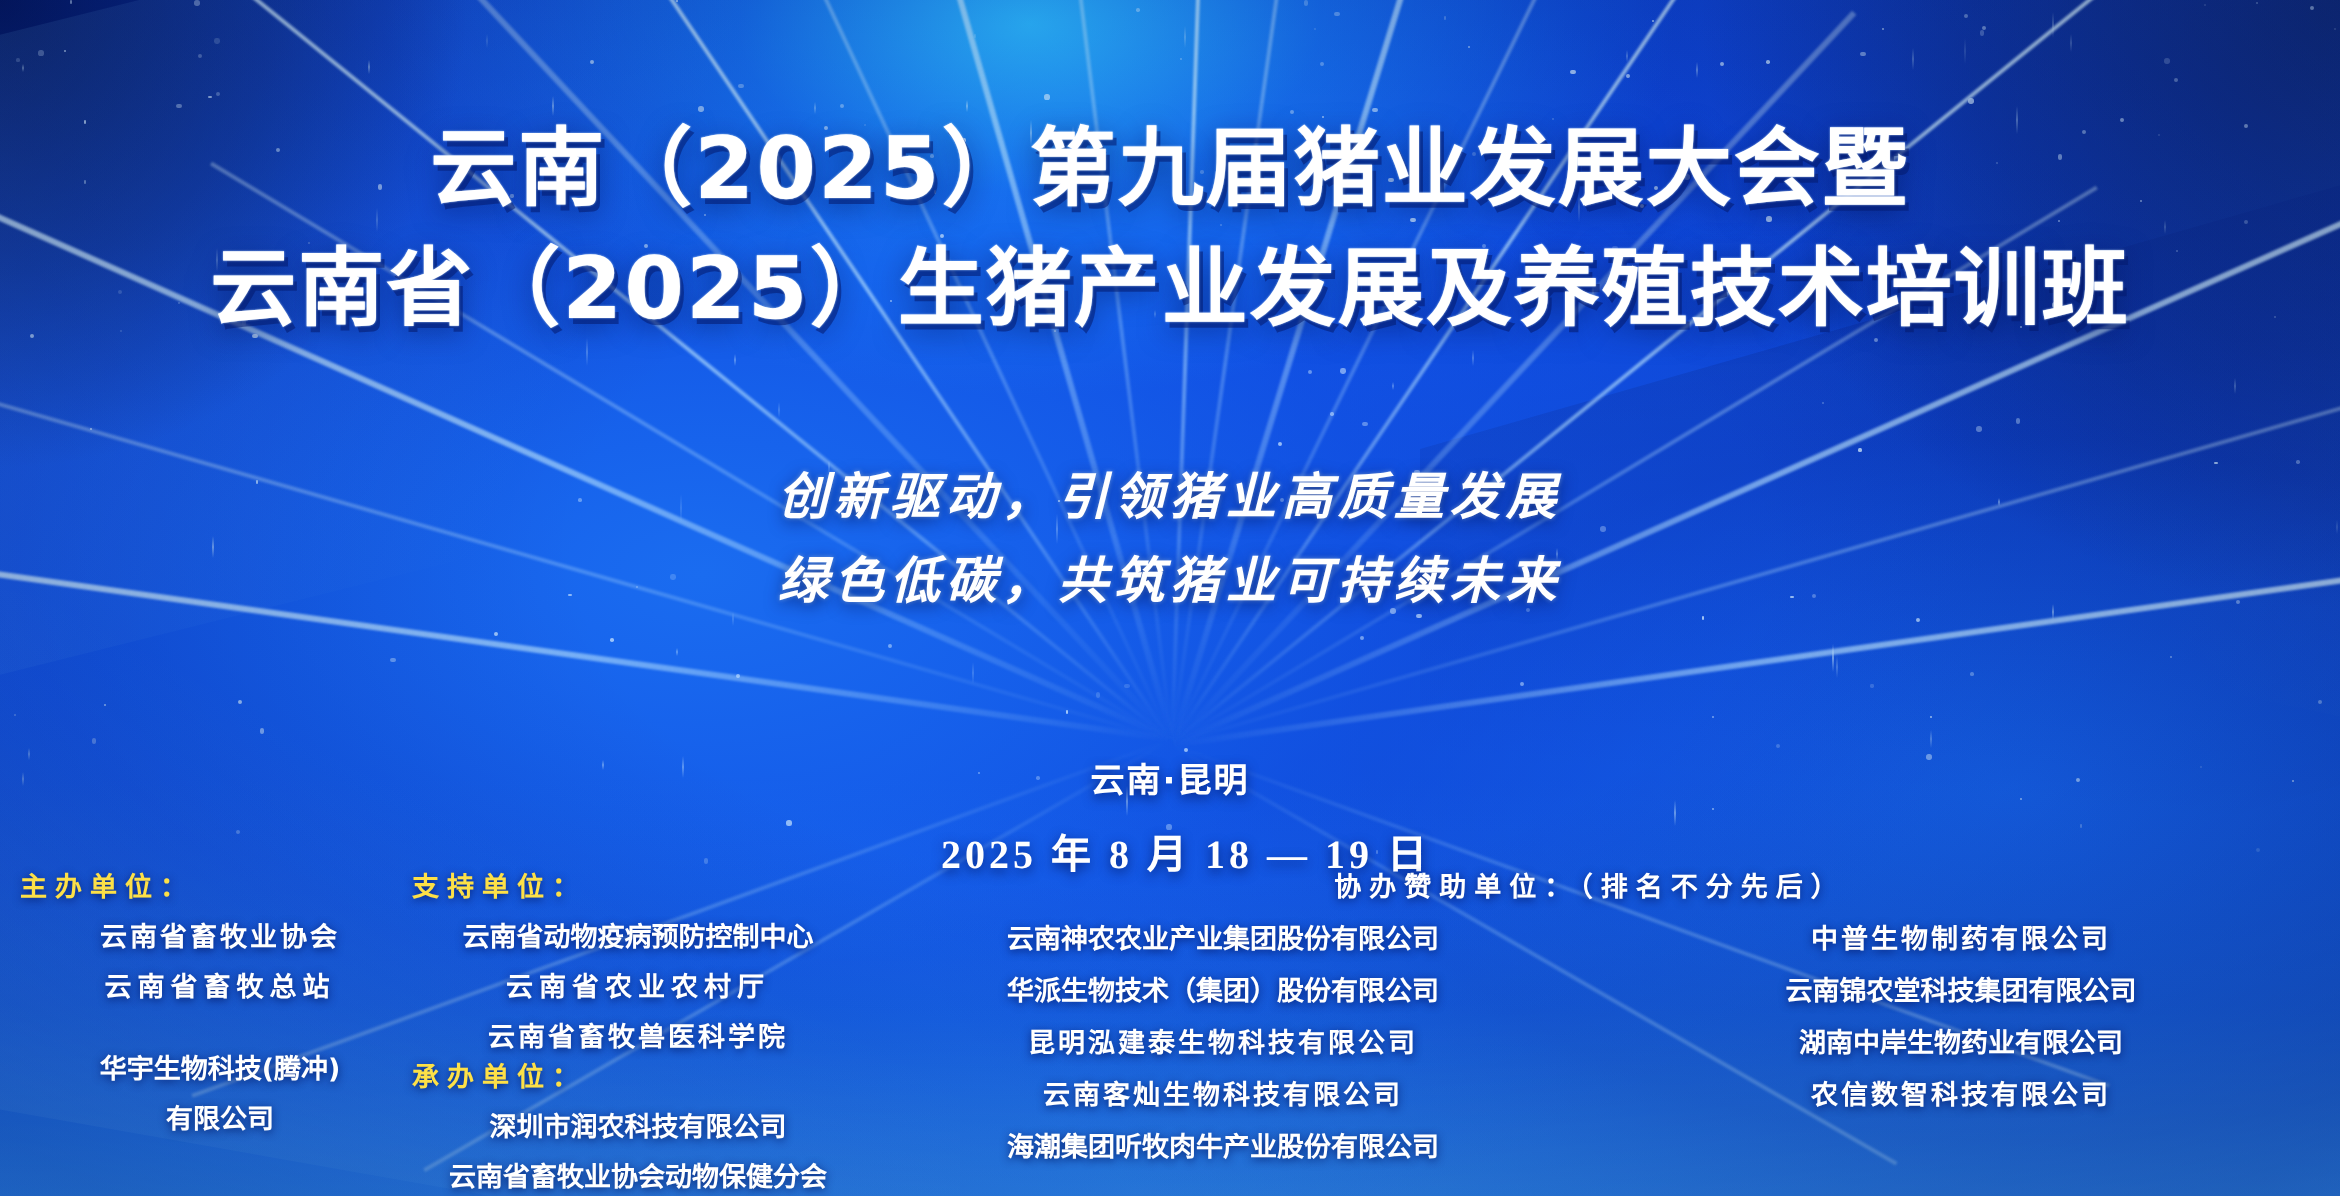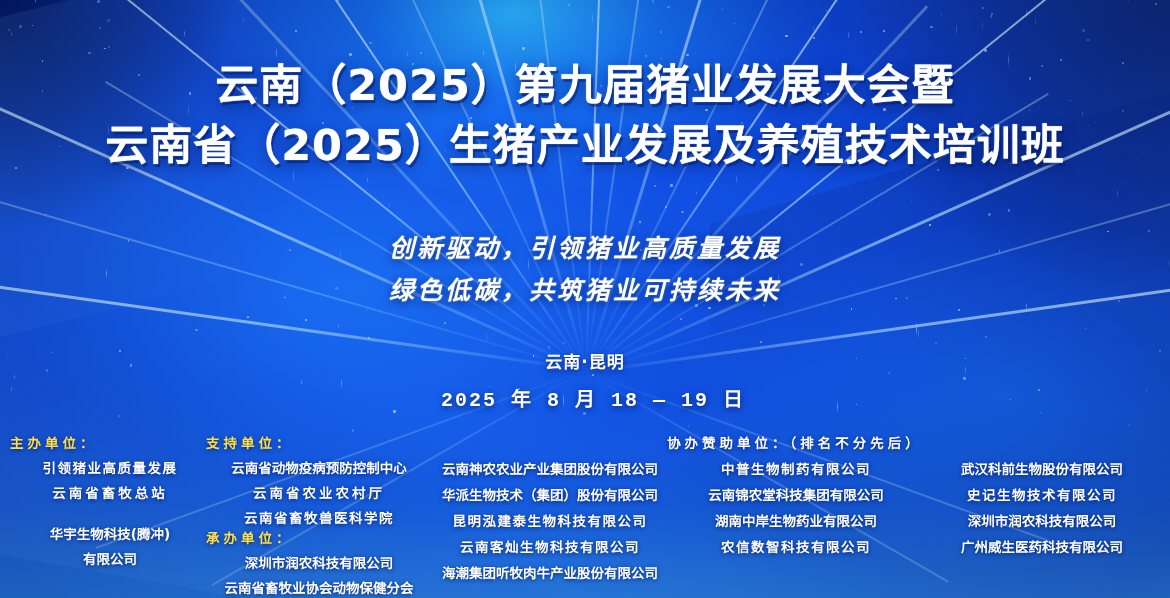--- a/index.html
+++ b/index.html
@@ -111,23 +111,24 @@
   }
 
   .meta-block{
     position:absolute;left:0;right:0;top:348px;
     text-align:center;
   }
   .meta-place{
     font-weight:bold;font-size:17px;letter-spacing:1px;color:#ffffff;
     text-shadow:0 2px 6px rgba(3,24,100,0.8);
     margin-bottom:10px;
+    margin-top:28px;
   }
   .meta-date{
-    font-family:Liberation Mono, monospace;
+    font-family:Liberation Serif, serif;
     font-weight:bold;font-size:20px;letter-spacing:2px;color:#ffffff;
     text-shadow:0 2px 6px rgba(3,24,100,0.8);
     margin-left:16px;
   }
 
   
   .credits{
     position:absolute;left:0;right:0;bottom:0;top:432px;
   }
   .col{position:absolute;top:0;}
@@ -491,21 +492,21 @@
 
     <div class="meta-block">
       <div class="meta-place">云南·昆明</div>
       <div class="meta-date">2025 年 8 月 18 — 19 日</div>
     </div>
 
     <div class="credits">
 
       <div class="col" id="col-host">
         <div class="col-head">主办单位：</div>
-        <div class="col-item sp2">引领猪业高质量发展</div>
+        <div class="col-item sp2">云南省畜牧业协会</div>
         <div class="col-item sp">云南省畜牧总站</div>
         <div class="gap"></div>
         <div class="col-item">华宇生物科技(腾冲)</div>
         <div class="col-item">有限公司</div>
       </div>
 
       <div class="col" id="col-support">
         <div class="col-head">支持单位：</div>
         <div class="col-item">云南省动物疫病预防控制中心</div>
         <div class="col-item sp">云南省农业农村厅</div>
@@ -526,23 +527,17 @@
           <div class="col-item sp2">昆明泓建泰生物科技有限公司</div>
           <div class="col-item sp2">云南客灿生物科技有限公司</div>
           <div class="col-item">海潮集团听牧肉牛产业股份有限公司</div>
         </div>
         <div class="scol">
           <div class="col-item sp2">中普生物制药有限公司</div>
           <div class="col-item">云南锦农堂科技集团有限公司</div>
           <div class="col-item">湖南中岸生物药业有限公司</div>
           <div class="col-item sp2">农信数智科技有限公司</div>
         </div>
-        <div class="scol">
-          <div class="col-item">武汉科前生物股份有限公司</div>
-          <div class="col-item sp2">史记生物技术有限公司</div>
-          <div class="col-item">深圳市润农科技有限公司</div>
-          <div class="col-item">广州威生医药科技有限公司</div>
-        </div>
       </div>
 
     </div>
   </div>
 </div>
 
 </body></html>

